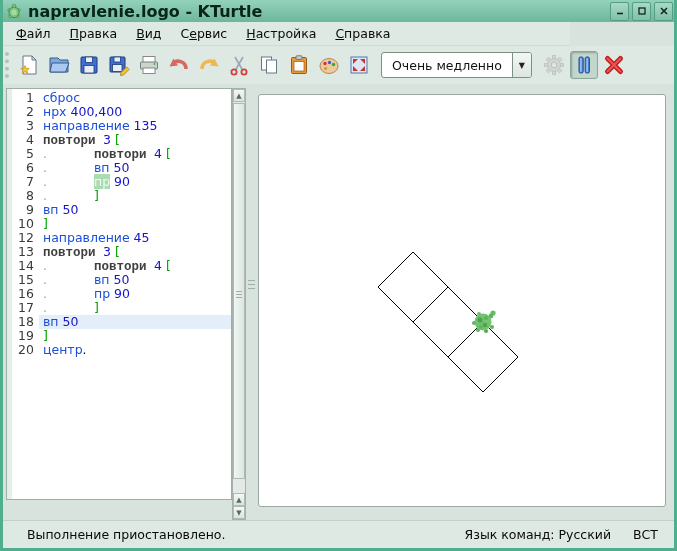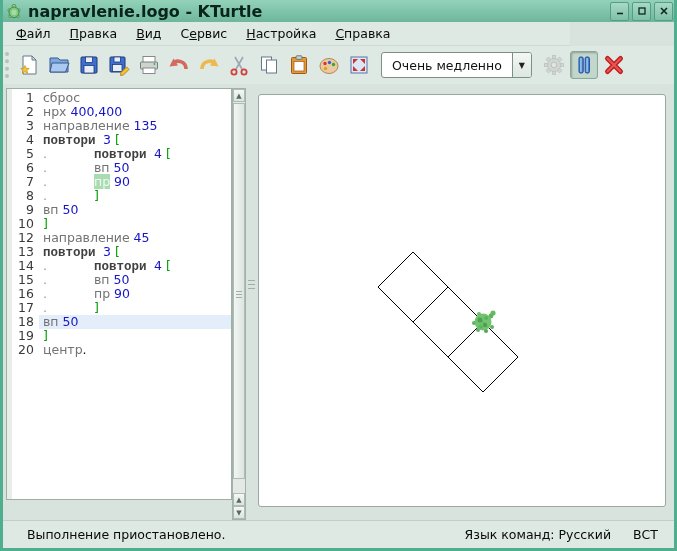--- a/index.html
+++ b/index.html
@@ -33,21 +33,21 @@
     display:flex;align-items:center;justify-content:center;font-size:8px;color:#222;}
   
   .editor{position:absolute;left:3px;top:88px;width:226px;height:412px;background:#ffffff;
     border:1px solid #9fafa6;box-sizing:border-box;overflow:hidden;}
   .editor .iconstrip{position:absolute;left:0;top:0;width:5px;height:100%;background:#e7eee9;}
   .code-lines{position:absolute;left:5px;top:2px;right:0;}
   .code-line{display:flex;height:14px;line-height:14px;font-size:12.5px;white-space:pre;}
   .line-num{flex:0 0 22px;text-align:right;padding-right:5px;color:#3a3a3a;}
   .line-content{flex:1;padding-left:4px;}
   .line-content.current{background:#e4eefb;}
-  .tok-cmd{color:#737373;}
+  .tok-cmd{color:#1d4ed8;}
   .tok-kw{color:#404040;font-weight:bold;font-family:Liberation Mono, monospace;}
   .tok-num{color:#1414c8;}
   .tok-br{color:#00a000;}
   .tok-plain{color:#111;}
   .tok-dot{display:inline-block;width:51px;color:#9a9a9a;}
   .tok-hl{background:#a9dcb0;color:#eef9ef;}
   
   .vscroll{position:absolute;left:229px;top:88px;width:14px;height:432px;background:#e3eae6;
     border:1px solid #a2b2aa;box-sizing:border-box;}
   .sb-btn{position:absolute;left:0;width:12px;height:13px;background:linear-gradient(#f5f8f6,#dce4df);

